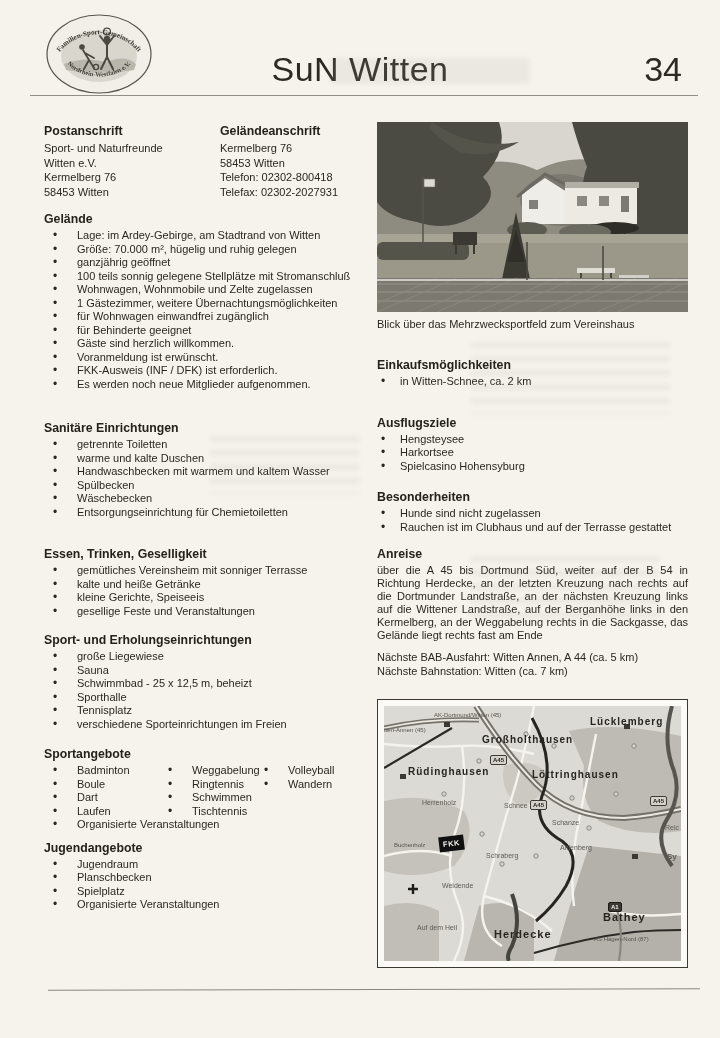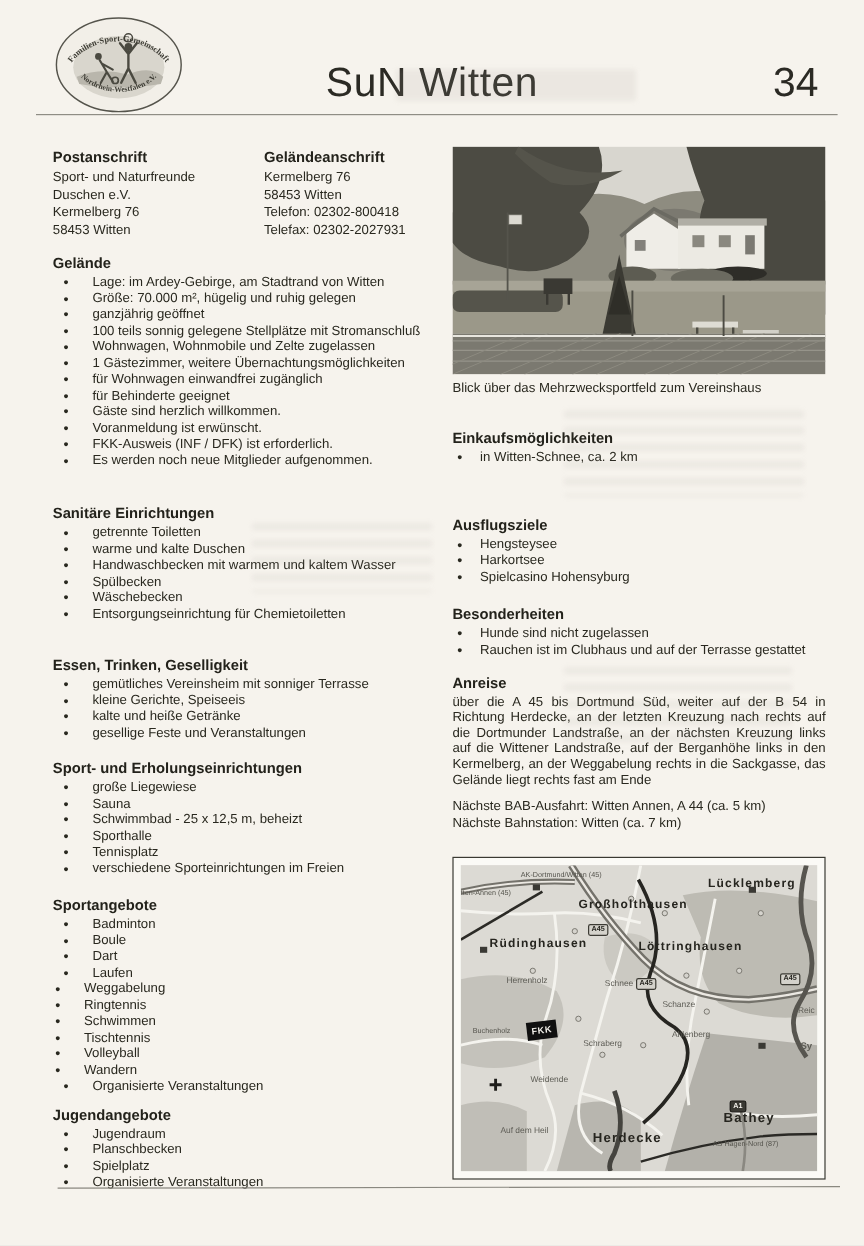--- a/index.html
+++ b/index.html
@@ -19,21 +19,21 @@
   .sec-title{font-size:12.3px;font-weight:bold;margin:0 0 3px 0;color:#23221b;}
   .blist{list-style:none;margin:0;padding:0;}
   .blist li{position:relative;font-size:11px;line-height:13.5px;padding-left:33px;}
   .blist li::before{content:"\2022";position:absolute;left:9px;top:0;font-size:12px;}
   
   .addr-row{display:flex;}
   .addr-block1{width:176px;}
   .addr-block2{width:148px;}
   .addr-line{font-size:11px;line-height:14.5px;}
   
-  .sport-cols{display:flex;flex-direction:column;}
+  .sport-cols{display:flex;}
   .sport-cols .c1{width:122px;}
   .sport-cols .c2{width:96px;}
   .sport-cols .c3{width:100px;}
   .sport-cols .c2 li,.sport-cols .c3 li{padding-left:26px;}
   .sport-cols .c2 li::before,.sport-cols .c3 li::before{left:2px;}
   
   .col-right .blist li{padding-left:23px;}
   .col-right .blist li::before{left:4px;}
   .photo-frame{width:311px;height:190px;overflow:hidden;}
   .photo-caption{font-size:11px;line-height:13px;margin:6px 0 0 0;}
@@ -92,21 +92,21 @@
     <div class="header-rule"></div>
   </div>
 
   <div class="col-left">
 
     <div class="addr-row">
       <div class="addr-block1">
         <h3 class="sec-title">Postanschrift</h3>
         <div>
             <div class="addr-line">Sport- und Naturfreunde</div>
-            <div class="addr-line">Duschen e.V.</div>
+            <div class="addr-line">Witten e.V.</div>
             <div class="addr-line">Kermelberg 76</div>
             <div class="addr-line">58453 Witten</div>
           </div>
       </div>
       <div class="addr-block2">
         <h3 class="sec-title">Geländeanschrift</h3>
         <div>
             <div class="addr-line">Kermelberg 76</div>
             <div class="addr-line">58453 Witten</div>
             <div class="addr-line">Telefon: 02302-800418</div>
@@ -142,22 +142,22 @@
           <li>Spülbecken</li>
           <li>Wäschebecken</li>
           <li>Entsorgungseinrichtung für Chemietoiletten</li>
         </ul>
     </section>
 
     <section style="margin-top:28px">
       <h3 class="sec-title">Essen, Trinken, Geselligkeit</h3>
       <ul class="blist">
           <li>gemütliches Vereinsheim mit sonniger Terrasse</li>
+          <li>kalte und heiße Getränke</li>
           <li>kleine Gerichte, Speiseeis</li>
-          <li>kalte und heiße Getränke</li>
           <li>gesellige Feste und Veranstaltungen</li>
         </ul>
     </section>
 
     <section style="margin-top:15px">
       <h3 class="sec-title">Sport- und Erholungseinrichtungen</h3>
       <ul class="blist">
           <li>große Liegewiese</li>
           <li>Sauna</li>
           <li>Schwimmbad - 25 x 12,5 m, beheizt</li>
@@ -256,21 +256,21 @@
     </div>
     <p class="photo-caption">Blick über das Mehrzwecksportfeld zum Vereinshaus</p>
 
     <section style="margin-top:27px">
       <h3 class="sec-title">Einkaufsmöglichkeiten</h3>
       <ul class="blist">
           <li>in Witten-Schnee, ca. 2 km</li>
         </ul>
     </section>
 
-    <section style="margin-top:42px">
+    <section style="margin-top:27px">
       <h3 class="sec-title">Ausflugsziele</h3>
       <ul class="blist">
           <li>Hengsteysee</li>
           <li>Harkortsee</li>
           <li>Spielcasino Hohensyburg</li>
         </ul>
     </section>
 
     <section style="margin-top:17px">
       <h3 class="sec-title">Besonderheiten</h3>

